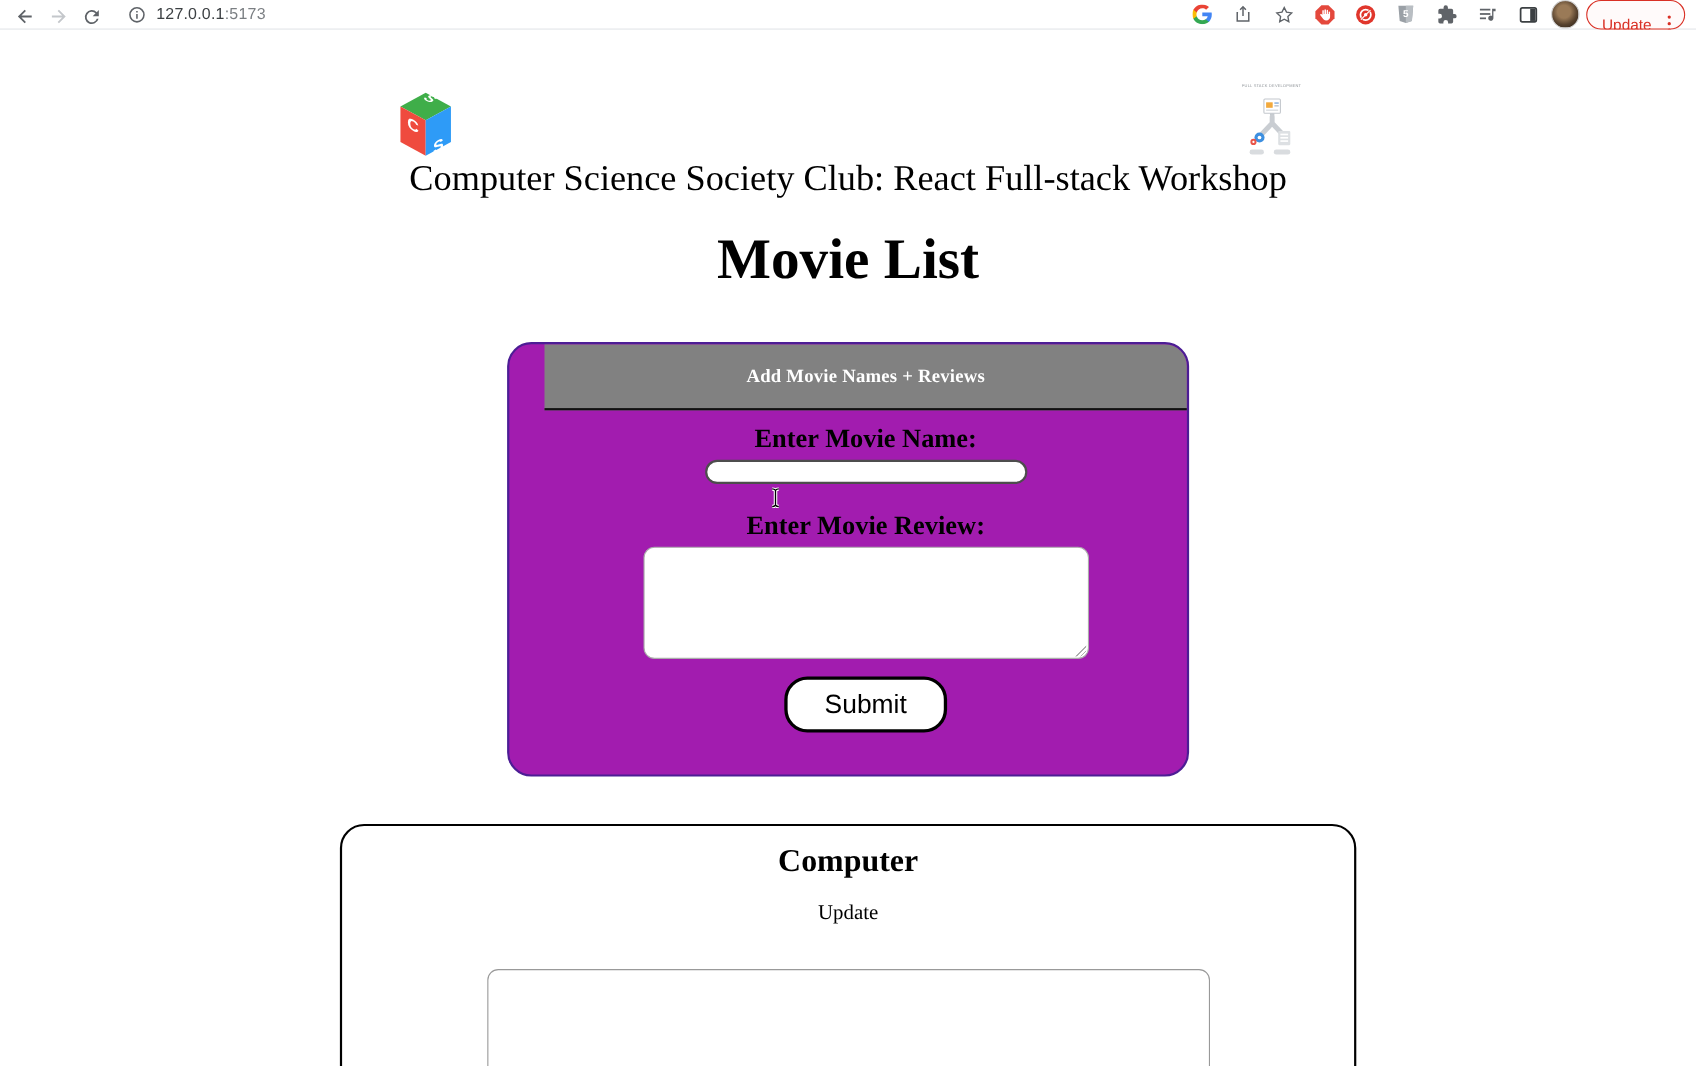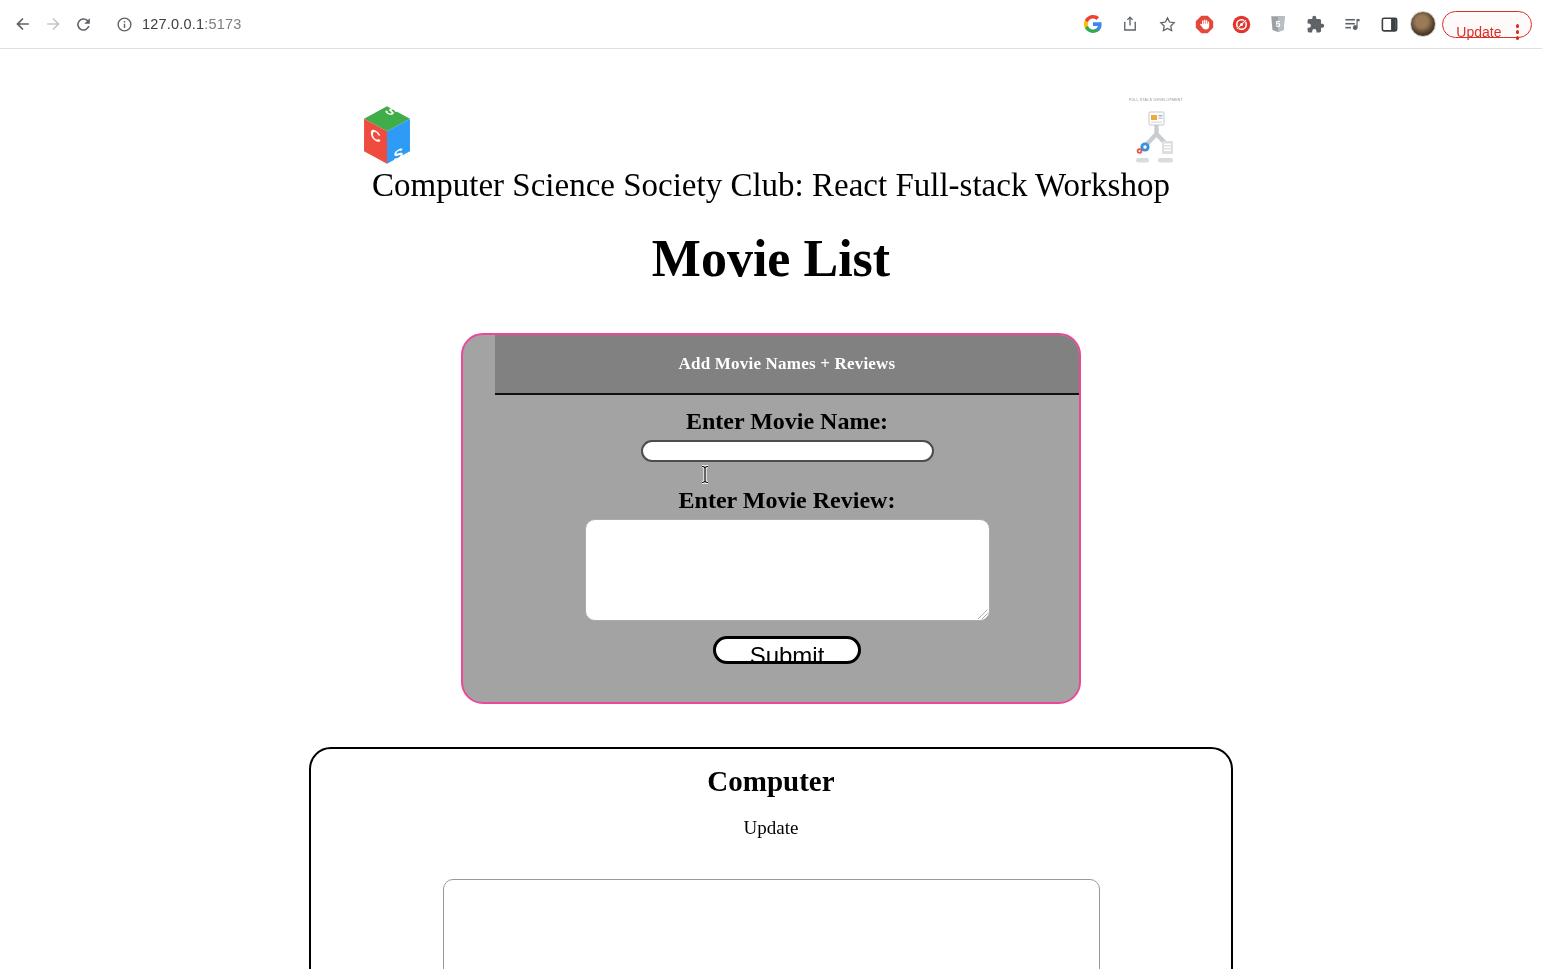--- a/index.html
+++ b/index.html
@@ -1,21 +1,21 @@
 <!DOCTYPE html>
 <html><head>
 <meta charset="utf-8">
 <style>
   * { box-sizing: border-box; margin: 0; padding: 0; }
   html,body { width:1542px; height:969px; overflow:hidden; background:#fff;
               font-family:"Liberation Sans", sans-serif; }
 
   
-  .toolbar { height:49px; background:#fff; border-bottom:1px solid #dcdfe3;
-             display:flex; align-items:center; padding:0 10px 0 8px; }
+  .toolbar { height:27px; background:#fff; border-bottom:1px solid #dcdfe3;
+             display:flex; padding:0 10px 0 8px; }
   .tb-btn { width:30px; height:30px; border-radius:50%; display:flex;
             align-items:center; justify-content:center; cursor:pointer; flex:0 0 auto; }
   .url-zone { display:flex; align-items:center; margin-left:18px; gap:9px; flex:0 0 auto; }
   .url-text { font-size:14.5px; color:#3c4043; letter-spacing:.2px; }
   .url-text .port { color:#7b7f83; }
   .tb-spacer { flex:1 1 auto; }
   .ext-group { display:flex; align-items:center; gap:7px; }
   .avatar { width:26px; height:26px; border-radius:50%; margin:0 6px 0 6px;
             background:radial-gradient(circle at 45% 40%, #9a7a57 0 30%, #57422e 60%, #201a14 100%);
             border:1px solid #d0d0d0; cursor:pointer; flex:0 0 auto;}
@@ -28,39 +28,39 @@
 
   
   .page { position:relative; width:1542px; height:930px; background:#fff;
           font-family:"Liberation Serif", serif; text-align:center; }
   .cube-logo { position:absolute; left:363px; top:56px; width:48px; height:60px; }
   .fullstack { position:absolute; left:1128px; top:45px; width:56px; height:72px; }
 
   .site-title { padding-top:119px; font-size:33px; font-weight:400; color:#000; line-height:34px;}
   .movie-list-h1 { margin-top:34px; font-size:52px; font-weight:700; line-height:46px; color:#000;}
 
-  .form-card { width:620px; margin:51px auto 0; border:2px solid #ec4899; border-radius:22px;
-               overflow:hidden; background:#a3a3a3;padding-left:32px; }
+  .form-card { width:620px; margin:51px auto 0; border:2px solid #4c1d95; border-radius:22px;
+               overflow:hidden; background:#a21caf;padding-left:32px; }
   .form-header { background:#818181; height:60px; display:flex; align-items:center;
                  justify-content:center; border-bottom:2px solid #111; }
   .form-header span { color:#fff; font-weight:700; font-size:17px; letter-spacing:.2px;}
   .form-body { padding:11px 0 38px; }
   .field-label { font-size:24px; font-weight:700; line-height:30px; color:#000; }
   .name-input { display:block; margin:4px auto 0; width:293px; height:22px;
                 border:2px solid #4d4d4d; border-radius:12px; outline:none;
                 font-size:14px; padding:0 10px; background:#fff; }
   .lbl-review { margin-top:23px; }
   .ta-wrap { position:relative; display:inline-block; margin-top:4px; }
   .review-ta { display:block; width:405px; height:102px; border:1px solid #ababab;
                border-radius:10px; resize:none; outline:none; font-size:14px; padding:6px 8px;
                font-family:"Liberation Sans", sans-serif; background:#fff;}
   .resize-grip { position:absolute; right:2px; bottom:2px; width:11px; height:11px;
                  background:repeating-linear-gradient(135deg, transparent 0 2px, #9a9a9a 2px 3px);
                  clip-path:polygon(100% 0, 100% 100%, 0 100%); opacity:.8; }
-  .submit-btn { display:block; margin:11px auto 0; min-width:148px; height:28px;
+  .submit-btn { display:block; margin:11px auto 0; min-width:148px; height:51px;
                 background:#fff; border:3px solid #000; border-radius:21px;
                 font-family:"Liberation Sans", sans-serif; font-size:24px; color:#000;
                 cursor:pointer; padding:0 24px; line-height:33px;}
 
   .movie-card { width:924px; margin:43px auto 0; border:2px solid #000;
                 border-radius:22px; background:#fff; height:400px; padding-top:14px;}
   .movie-name { font-size:29px; font-weight:700; line-height:36px; color:#000;}
   .movie-review { margin-top:17px; font-size:19px; line-height:24px; color:#000;}
   .movie-ta { display:block; width:657px; height:100px; border:1px solid #999;
               border-radius:10px; resize:none; outline:none; font-size:14px; padding:6px 8px;

